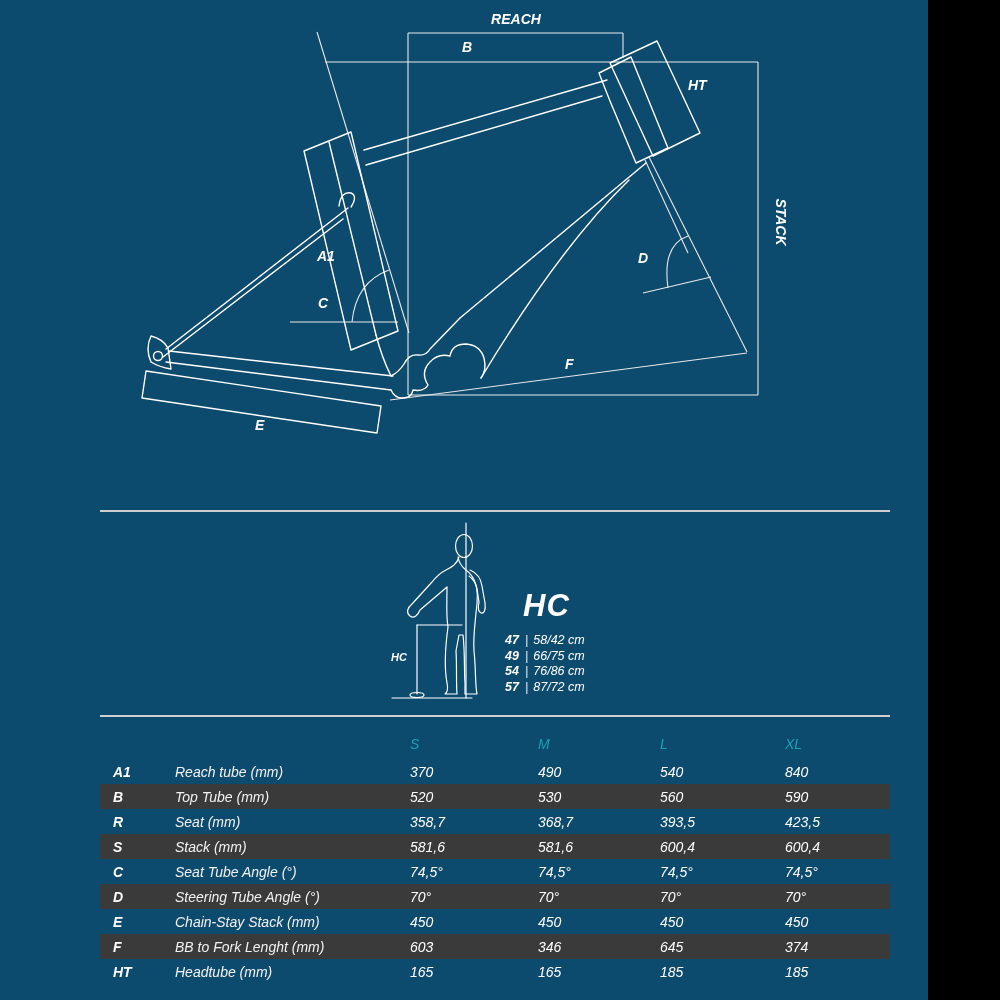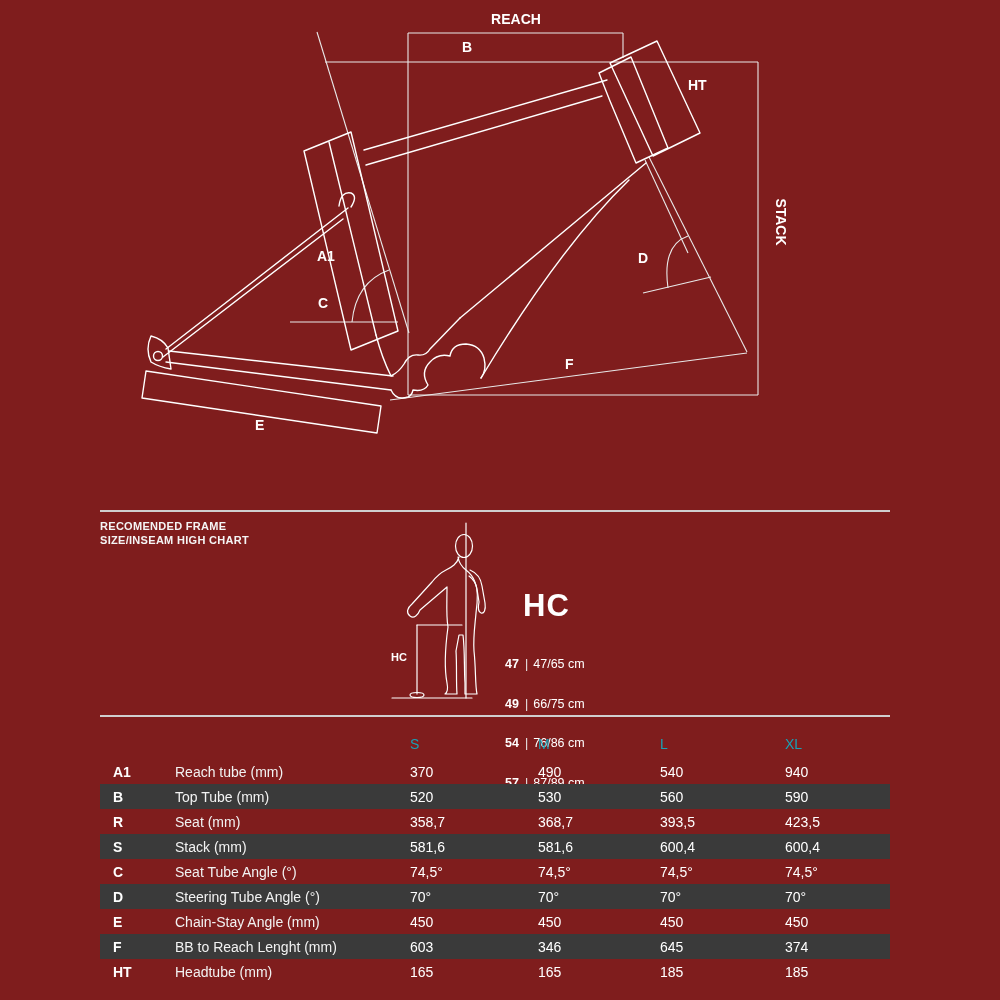--- a/index.html
+++ b/index.html
@@ -1,32 +1,32 @@
 <!DOCTYPE html>
 <html><head>
 <meta charset="utf-8">
 <style>
   html,body{margin:0;padding:0;background:#000;}
-  .page{position:relative;width:1000px;height:1000px;background:#7f1d1d;overflow:hidden;
-        font-family:"Liberation Sans",sans-serif;color:#fff;}
+  .page{position:relative;width:928px;height:1000px;background:#0c4a6e;overflow:hidden;
+        font-family:"Liberation Sans",sans-serif;color:#fff;font-style:italic;}
   svg{display:block;}
   .diagram{position:absolute;left:0;top:0;}
   .diagram text{font-family:"Liberation Sans",sans-serif;font-weight:700;font-size:14px;fill:#fff;}
   .sep{position:absolute;left:100px;width:790px;height:2px;background:#cfcfcf;}
   .sep1{top:510px;}
   .sep2{top:715px;}
   .hc-title{position:absolute;left:100px;top:519px;font-size:11px;font-weight:700;
             line-height:14px;letter-spacing:.3px;color:#f5f5f5;}
   .figure{position:absolute;left:380px;top:515px;}
   .figure text{font-family:"Liberation Sans",sans-serif;font-weight:700;font-size:11px;fill:#fff;}
   .hc-block{position:absolute;left:505px;top:588px;}
   .hc-big{font-size:31px;font-weight:700;letter-spacing:1px;margin-left:18px;}
   .hc-rows{margin-top:9px;}
   .hc-row{font-size:12.5px;line-height:15.5px;white-space:nowrap;}
-  .hc-row .num{font-weight:700;display:inline-block;min-width:17px;margin-top:24px;}
+  .hc-row .num{font-weight:700;display:inline-block;min-width:17px;}
   .hc-row .pipe{margin:0 5px 0 3px;font-weight:400;color:#e8e8e8;}
   .hc-row .range{font-weight:400;}
   .geo-table{position:absolute;left:100px;top:717px;width:790px;}
   .grid-row{display:grid;grid-template-columns:75px 235px 128px 122px 125px 105px;
             align-items:center;height:25px;font-size:14px;}
   .header-row{height:42px;align-items:end;}
   .header-row .cell{padding-bottom:7px;}
   .hdr{color:#18a2b6;font-weight:700;}
   .cell.key{font-weight:700;padding-left:13px;}
   .cell.label{font-weight:400;color:#f2f2f2;}
@@ -87,24 +87,20 @@
       <text x="318" y="308">C</text>
       <text x="638" y="263">D</text>
       <text x="255" y="430">E</text>
       <text x="565" y="369">F</text>
     </g>
   </svg>
 
   <div class="sep sep1"></div>
   <div class="sep sep2"></div>
 
-  <div class="hc-title">
-    <div>RECOMENDED FRAME</div>
-    <div>SIZE/INSEAM HIGH CHART</div>
-  </div>
 
   <svg class="figure" width="130" height="195" viewBox="380 515 130 195">
     <g stroke="#ffffff" stroke-width="1.2" fill="none" stroke-linecap="round" stroke-linejoin="round">
       <path d="M466 523 V698"></path>
       <path d="M392 698 H472"></path>
       <path d="M417 625 V694"></path>
       <path d="M417 625 H462"></path>
       <ellipse cx="417" cy="695" rx="7" ry="2.5"></ellipse>
       <ellipse cx="464" cy="546" rx="8.5" ry="11.5"></ellipse>
       <path d="M459 557 C457 564 452 567 446 570 C440 573 436 577 432 582 L412 604
@@ -118,30 +114,30 @@
       <path d="M470 570 C477 573 481 579 482 586 L485 603 C486 610 484 614 481 613
            C478 612 478 607 479 602 L477 589 C476 583 473 579 469 576"></path>
     </g>
     <text x="407" y="661" text-anchor="end">HC</text>
   </svg>
 
   <div class="hc-block">
     <div class="hc-big">HC</div>
     <div class="hc-rows">
       <div class="hc-row">
-        <span class="num">47</span><span class="pipe">|</span><span class="range">47/65 cm</span>
+        <span class="num">47</span><span class="pipe">|</span><span class="range">58/42 cm</span>
       </div>
       <div class="hc-row">
         <span class="num">49</span><span class="pipe">|</span><span class="range">66/75 cm</span>
       </div>
       <div class="hc-row">
         <span class="num">54</span><span class="pipe">|</span><span class="range">76/86 cm</span>
       </div>
       <div class="hc-row">
-        <span class="num">57</span><span class="pipe">|</span><span class="range">87/89 cm</span>
+        <span class="num">57</span><span class="pipe">|</span><span class="range">87/72 cm</span>
       </div>
     </div>
   </div>
 
   <div class="geo-table">
 
     <div class="grid-row header-row">
       <div class="cell"></div>
       <div class="cell"></div>
       <div class="cell val hdr">S</div>
@@ -149,21 +145,21 @@
       <div class="cell val hdr">L</div>
       <div class="cell val hdr">XL</div>
     </div>
 
     <div class="grid-row row">
       <div class="cell key">A1</div>
       <div class="cell label">Reach tube (mm)</div>
       <div class="cell val">370</div>
       <div class="cell val">490</div>
       <div class="cell val">540</div>
-      <div class="cell val">940</div>
+      <div class="cell val">840</div>
     </div>
 
     <div class="grid-row row stripe">
       <div class="cell key">B</div>
       <div class="cell label">Top Tube (mm)</div>
       <div class="cell val">520</div>
       <div class="cell val">530</div>
       <div class="cell val">560</div>
       <div class="cell val">590</div>
     </div>
@@ -199,30 +195,30 @@
       <div class="cell key">D</div>
       <div class="cell label">Steering Tube Angle (°)</div>
       <div class="cell val">70°</div>
       <div class="cell val">70°</div>
       <div class="cell val">70°</div>
       <div class="cell val">70°</div>
     </div>
 
     <div class="grid-row row">
       <div class="cell key">E</div>
-      <div class="cell label">Chain-Stay Angle (mm)</div>
+      <div class="cell label">Chain-Stay Stack (mm)</div>
       <div class="cell val">450</div>
       <div class="cell val">450</div>
       <div class="cell val">450</div>
       <div class="cell val">450</div>
     </div>
 
     <div class="grid-row row stripe">
       <div class="cell key">F</div>
-      <div class="cell label">BB to Reach Lenght (mm)</div>
+      <div class="cell label">BB to Fork Lenght (mm)</div>
       <div class="cell val">603</div>
       <div class="cell val">346</div>
       <div class="cell val">645</div>
       <div class="cell val">374</div>
     </div>
 
     <div class="grid-row row">
       <div class="cell key">HT</div>
       <div class="cell label">Headtube (mm)</div>
       <div class="cell val">165</div>

